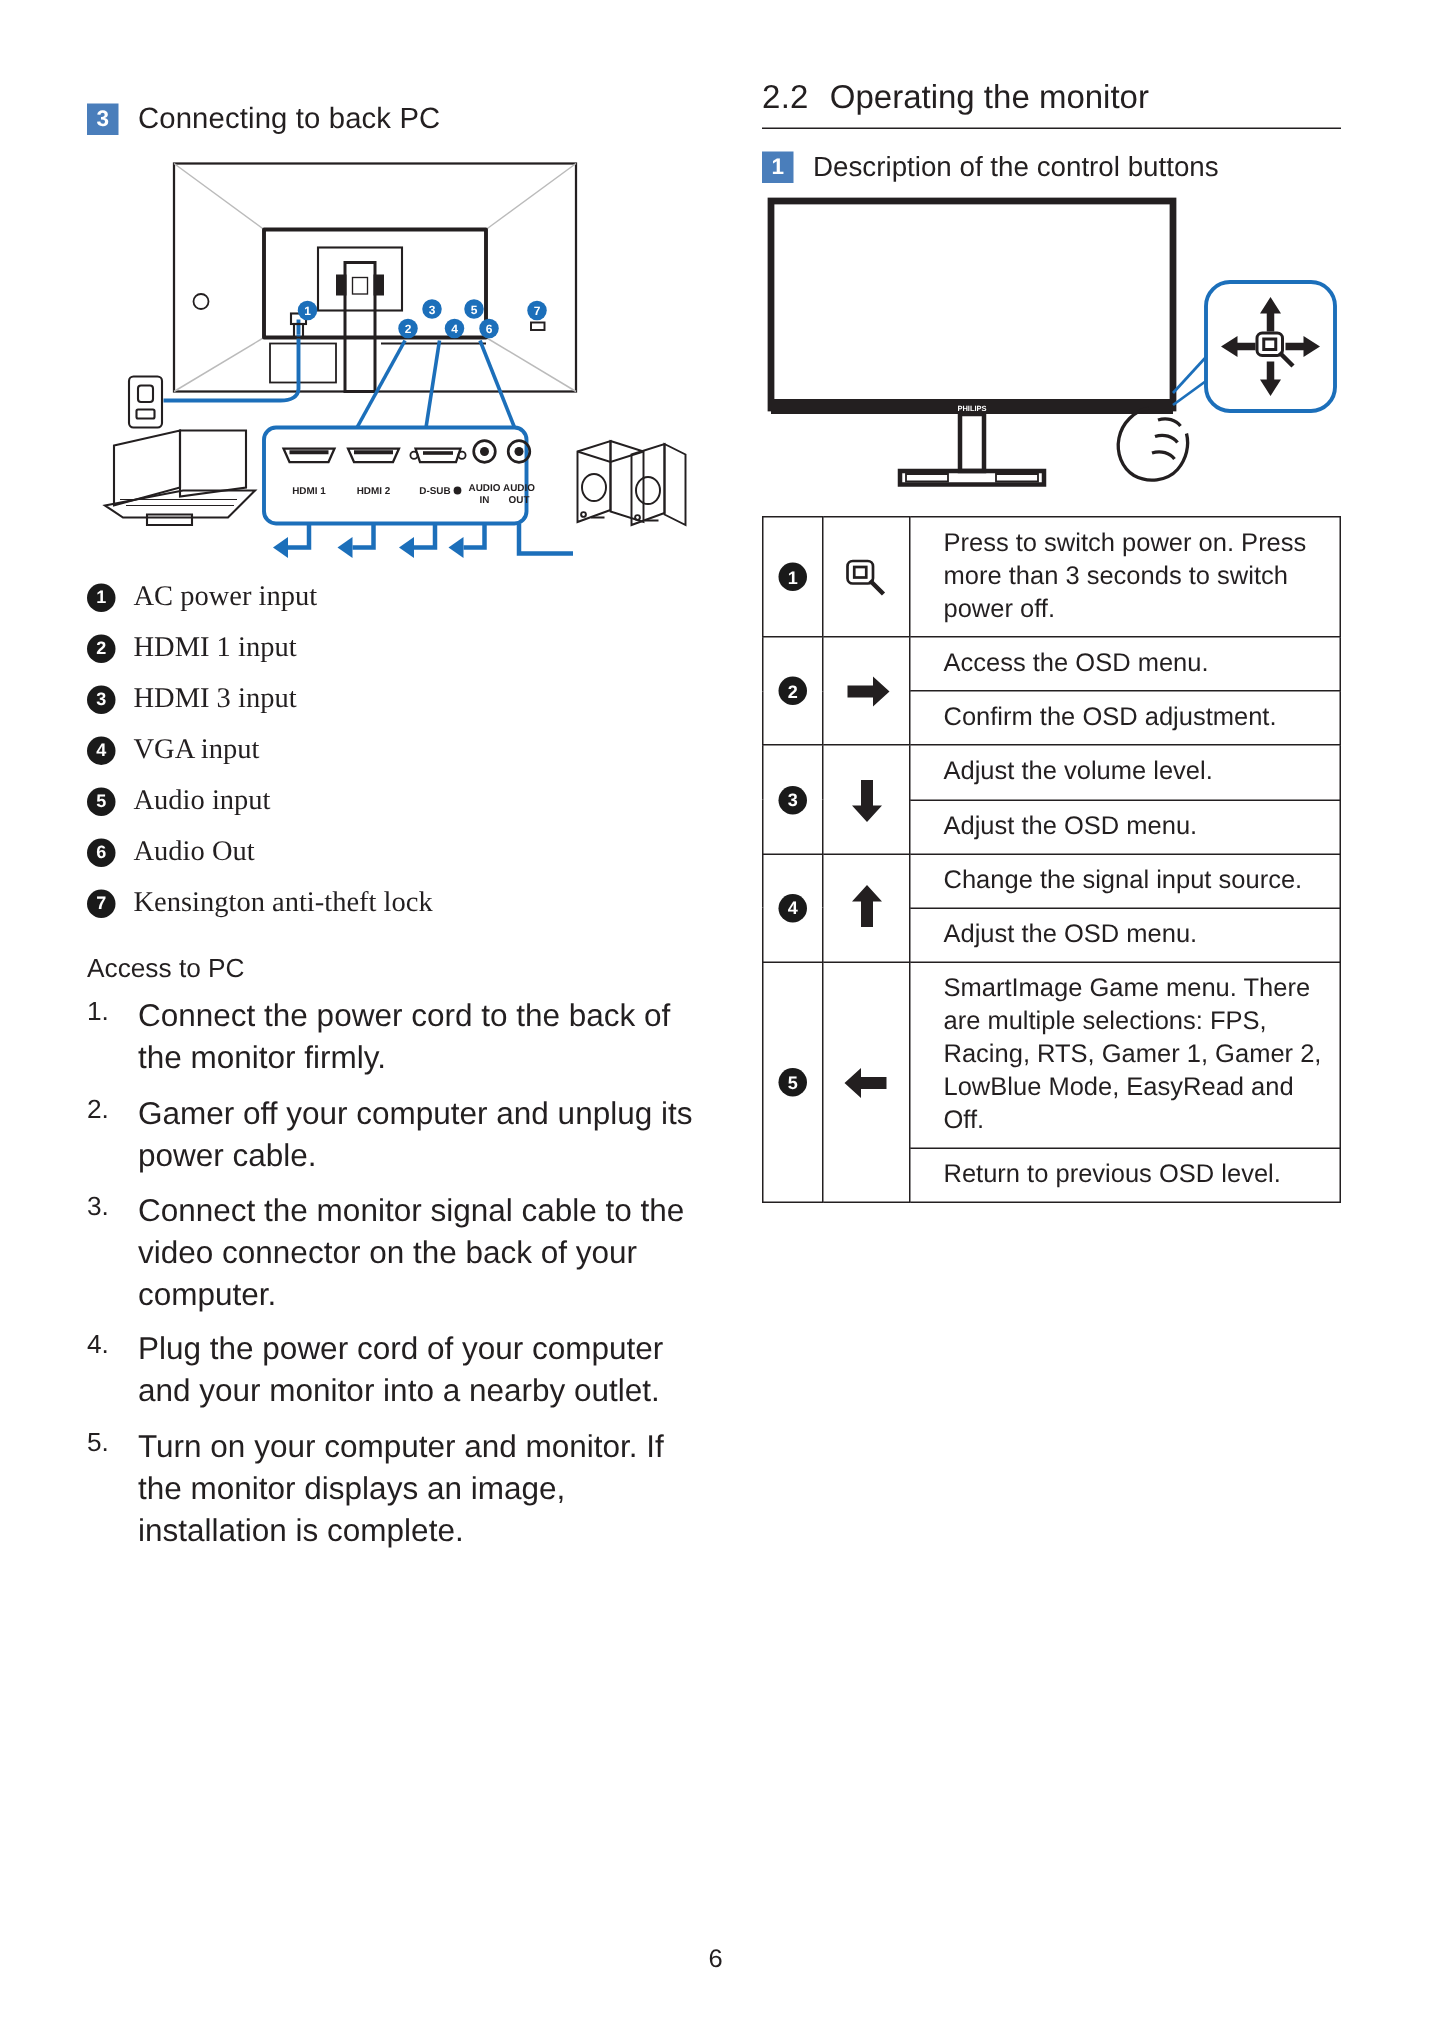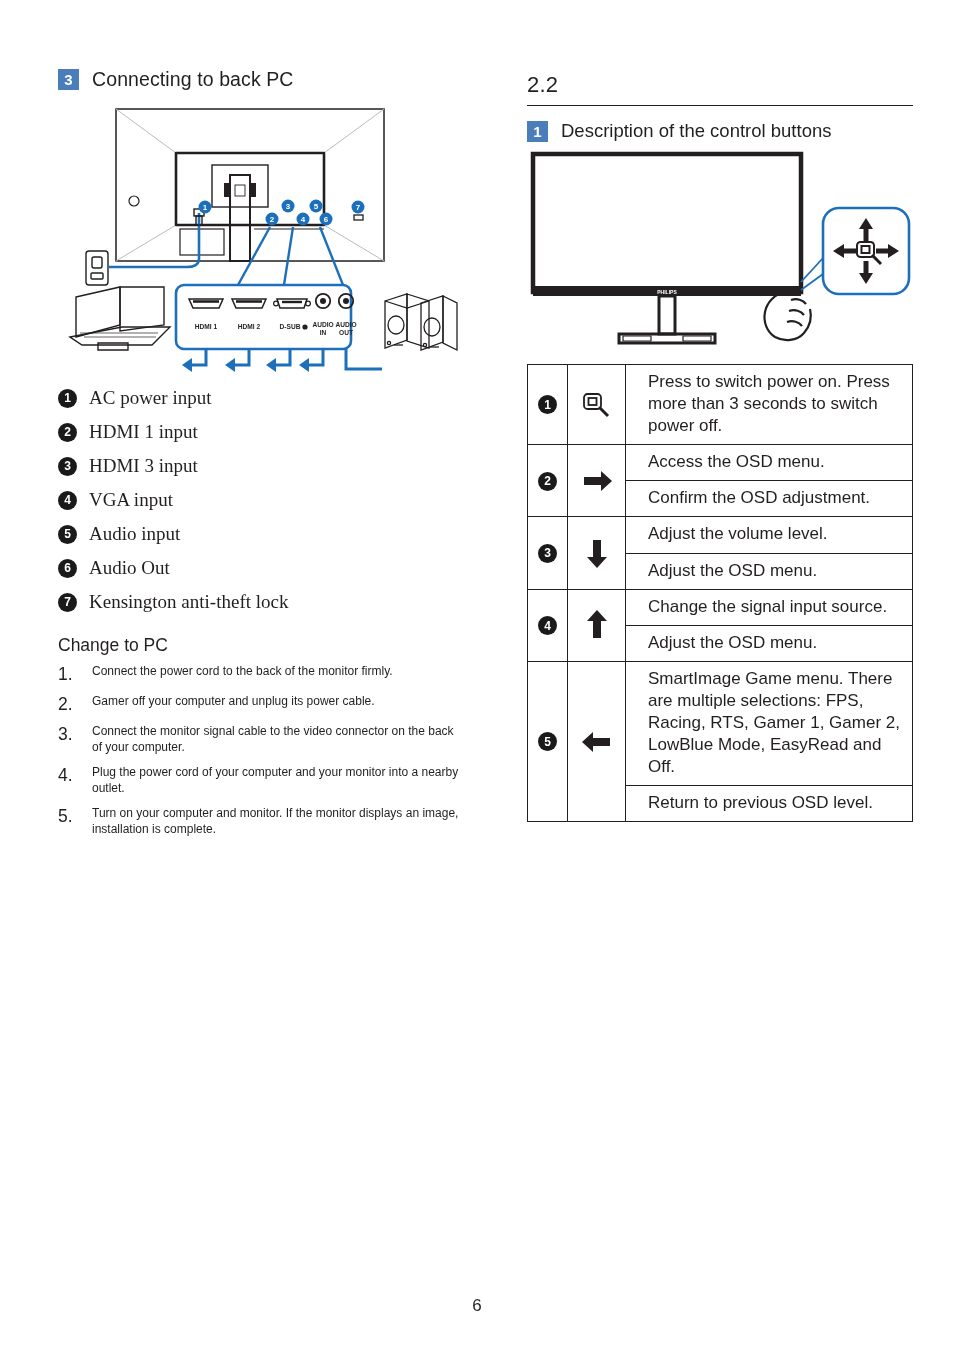--- a/index.html
+++ b/index.html
@@ -37,24 +37,24 @@
   
   .port-list { margin-top: 6px; }
   .port-row { display: flex; align-items: center; gap: 12px; height: 34px; }
   .port-row .lbl { font-size: 19px; font-family: Liberation Serif, serif; }
 
   .subhead { font-size: 17.5px; margin-top: 16px; }
 
   .steps { margin-top: 8px; }
   .step { display: flex; gap: 8px; margin-bottom: 9px; }
   .step .num { width: 26px; flex: none; font-size: 17.5px; text-align: left; }
-  .step .txt { font-size: 12px; line-height: 1.33; width: 370px; }
-
-  
-  .right-col { position: absolute; left: 508px; top: 72px; width: 390px; margin-left: 19px; }
+  .step .txt { font-size: 21px; line-height: 1.33; width: 370px; }
+
+  
+  .right-col { position: absolute; left: 508px; top: 52px; width: 390px; }
   .h2 { font-size: 22px; display: flex; gap: 14px; }
   .h2 .num { letter-spacing: .2px; }
   .rule { border-bottom: 1.6px solid #231f20; margin-top: 7px; width: 386px; }
   .sec-head2 { display: flex; align-items: center; gap: 13px; margin-top: 14px; }
   .sec-head2 .t { font-size: 18.5px; text-align: right; }
 
   .front-wrap { position: relative; width: 390px; height: 198px; margin-top: 8px; }
 
   
   table.ctl { border-collapse: collapse; margin-top: 16px; width: 386px; table-layout: fixed; }
@@ -255,21 +255,21 @@
       <div class="port-row">
         <span class="black-badge">6</span>
         <span class="lbl">Audio Out</span>
       </div>
       <div class="port-row">
         <span class="black-badge">7</span>
         <span class="lbl">Kensington anti-theft lock</span>
       </div>
     </div>
 
-    <div class="subhead">Change to PC</div>
+    <div class="subhead">Access to PC</div>
 
     <div class="steps">
       <div class="step">
         <span class="num">1.</span>
         <span class="txt">Connect the power cord to the back of the monitor firmly.</span>
       </div>
       <div class="step">
         <span class="num">2.</span>
         <span class="txt">Gamer off your computer and unplug its power cable.</span>
       </div>
@@ -285,20 +285,21 @@
         <span class="num">5.</span>
         <span class="txt">Turn on your computer and monitor. If the monitor displays an image, installation is complete.</span>
       </div>
     </div>
   </div>
 
   <div class="right-col">
 
     <div class="h2">
       <span class="num">2.2</span>
+      <span>Operating the monitor</span>
     </div>
     <div class="rule"></div>
 
     <div class="sec-head2">
       <span class="blue-badge">1</span>
       <span class="t">Description of the control buttons</span>
     </div>
 
     <div class="front-wrap">
       <svg width="390" height="198" viewBox="0 0 390 198">

